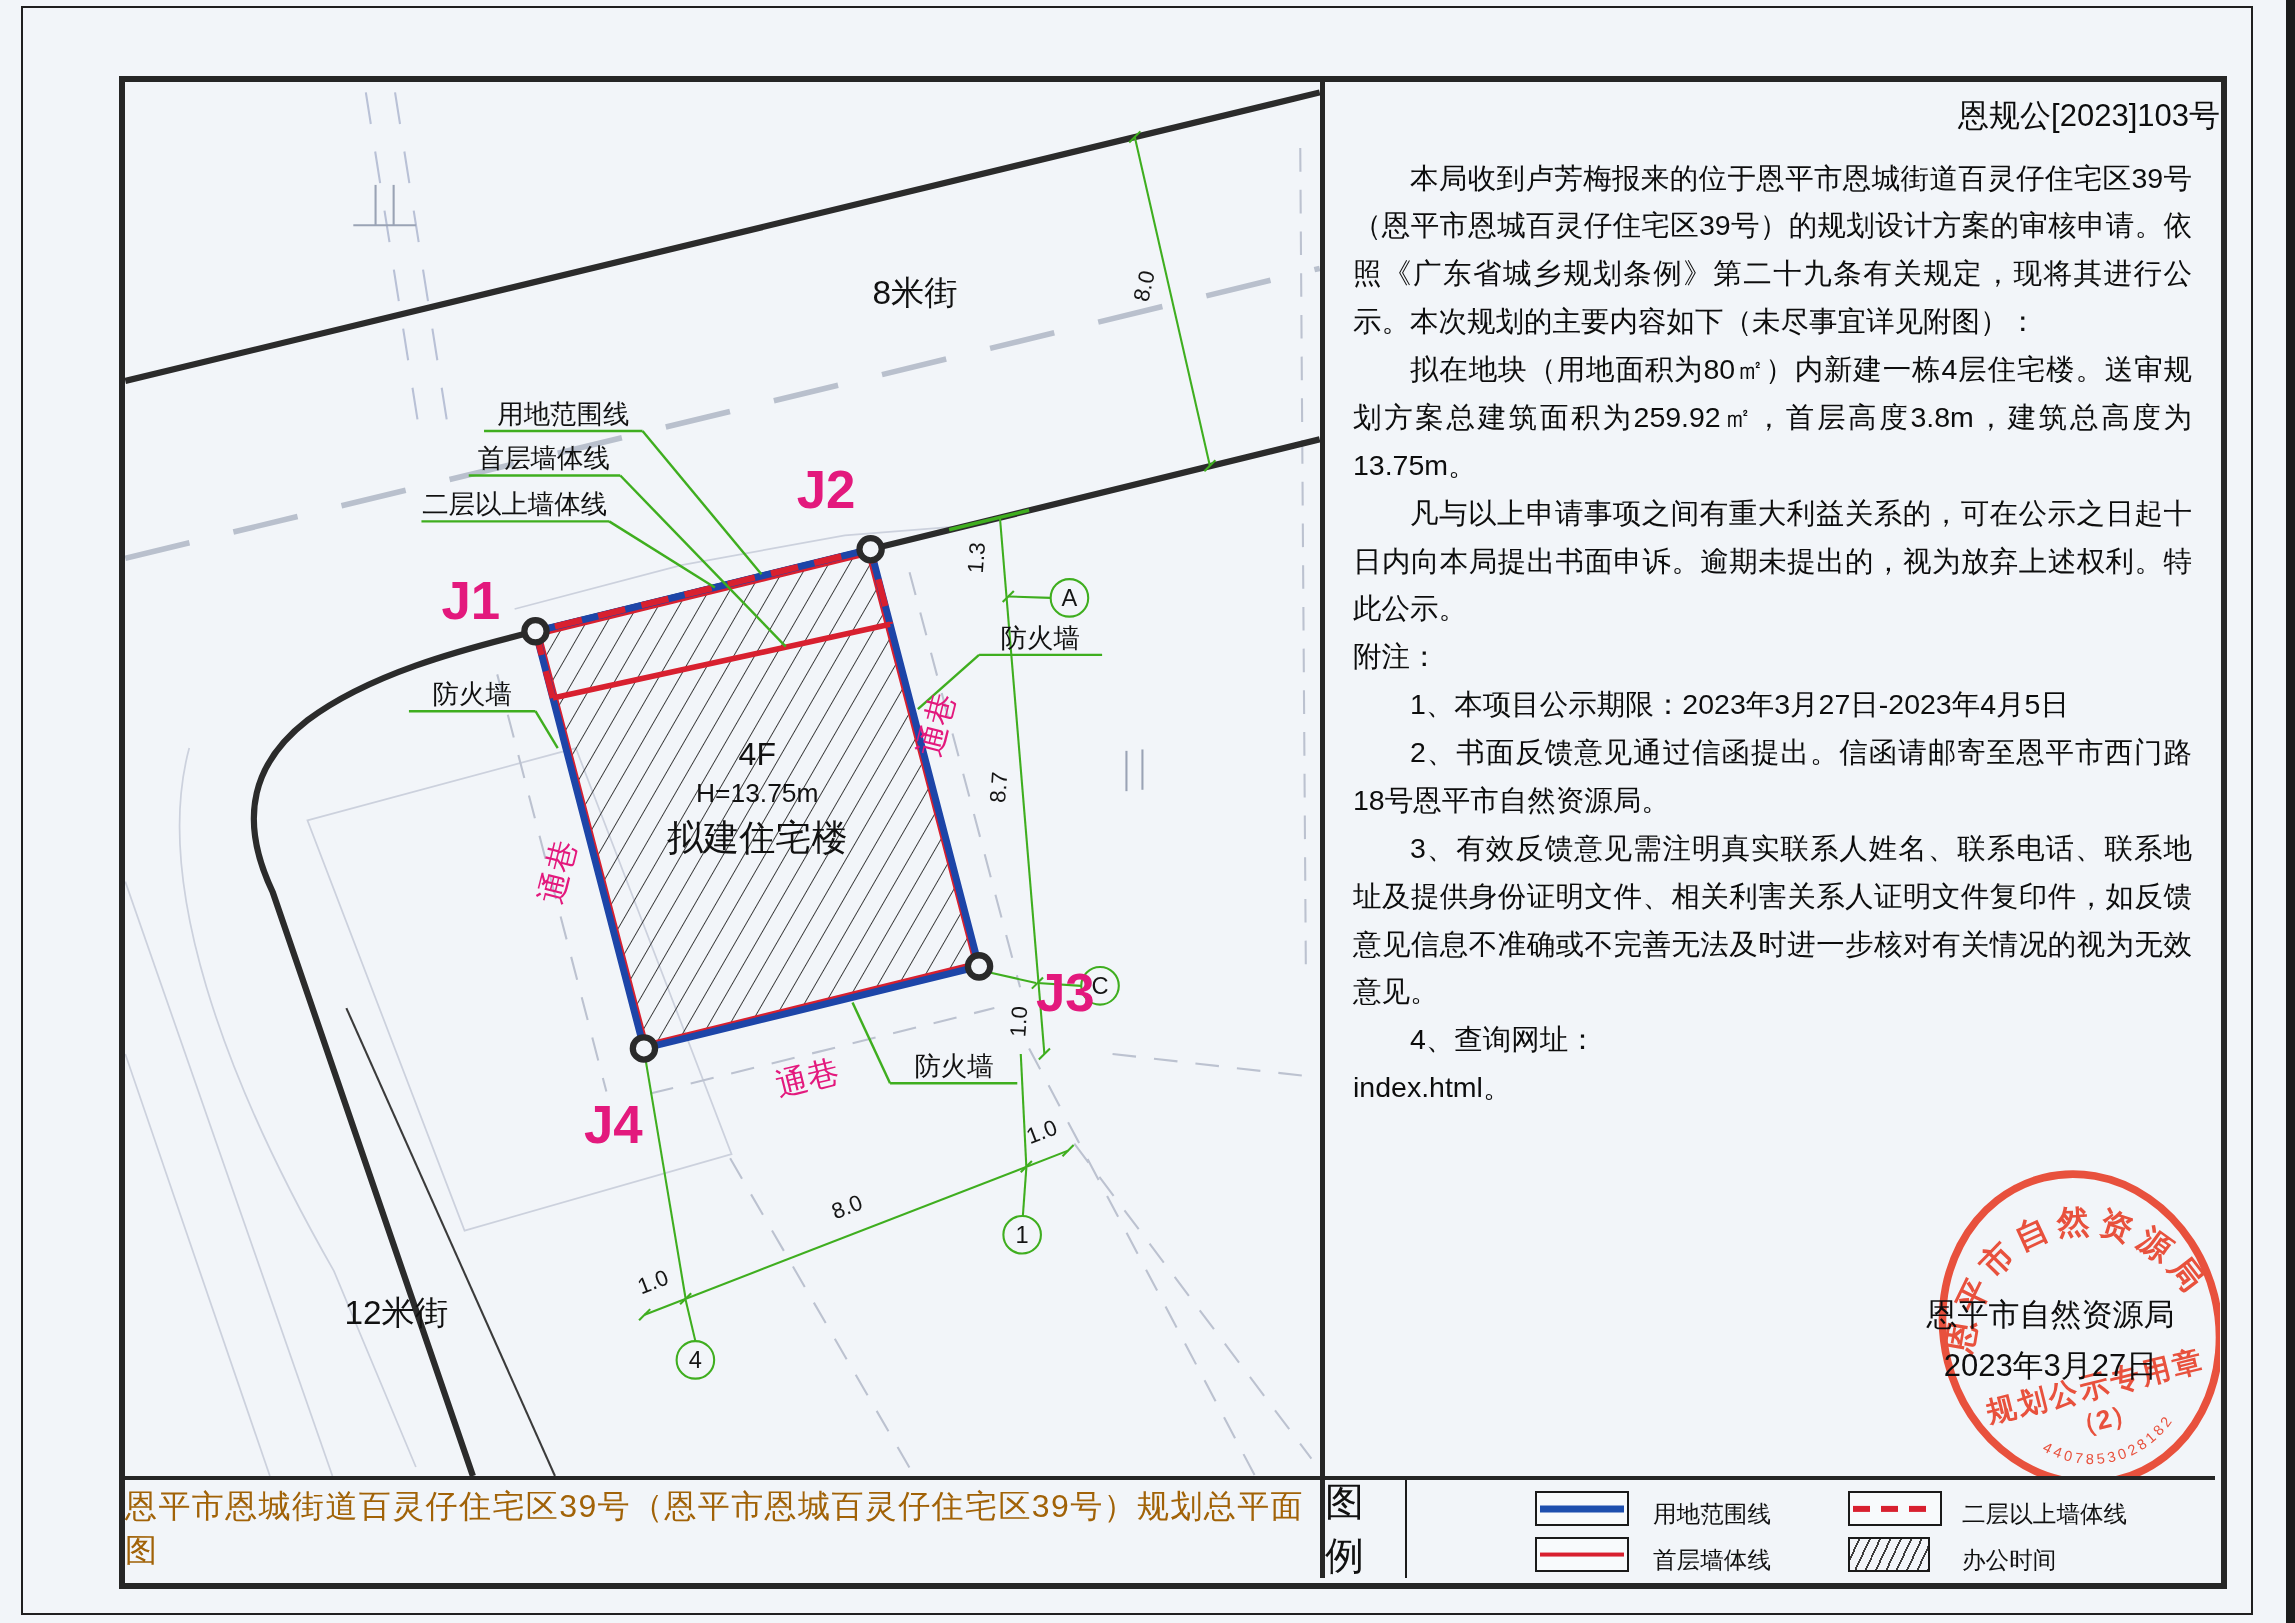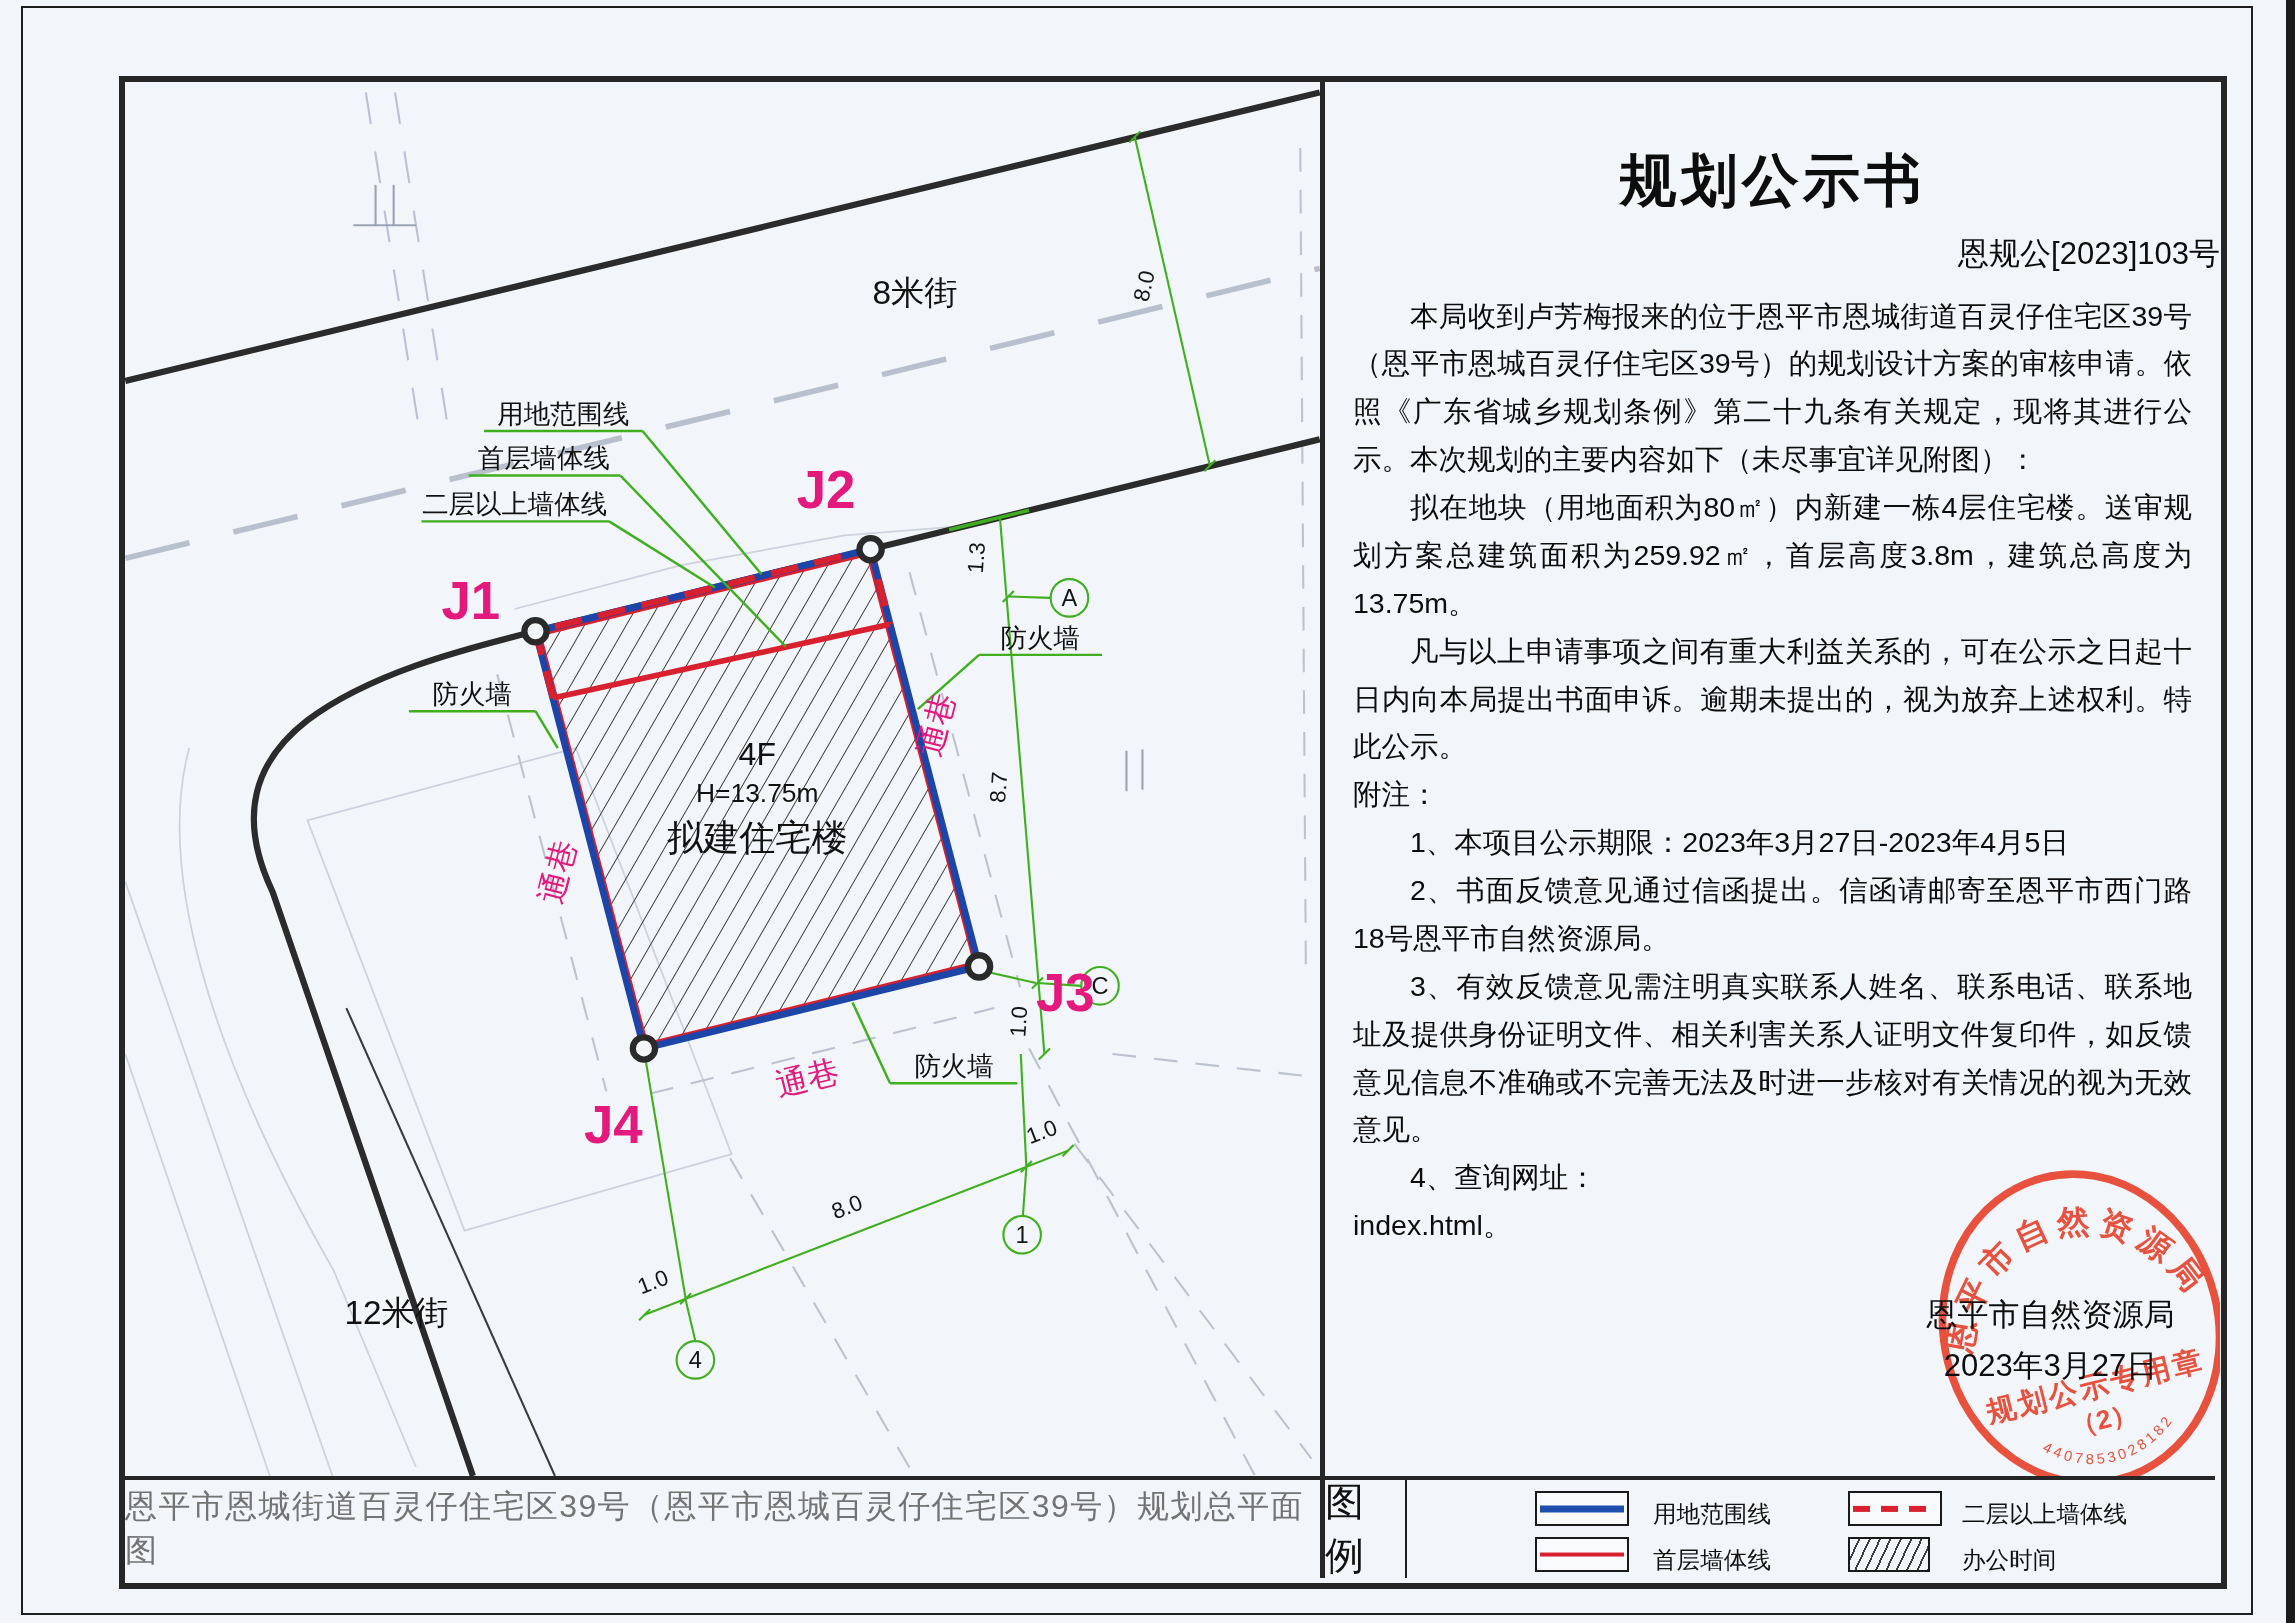--- a/index.html
+++ b/index.html
@@ -4,21 +4,21 @@
 <style>
   html,body{margin:0;padding:0;background:#dfe3e8;}
   body{width:2295px;height:1623px;position:relative;overflow:hidden;
        font-family:"Liberation Sans","DejaVu Sans",sans-serif;background:#f2f5f9;}
   .scan-band-right{position:absolute;right:0;top:0;width:9px;height:100%;background:#1b1b1b;}
   .outer-border{position:absolute;left:21px;top:5.6px;right:42px;bottom:8.3px;border:2.8px solid #1f1f1f;}
   .main-frame{position:absolute;left:119px;top:76px;width:2096px;height:1501px;border:6.2px solid #262626;box-sizing:content-box;}
   .map-area{position:absolute;left:0;top:0;width:1195px;height:1394px;}
   .right-panel{position:absolute;left:1195px;top:0;width:895px;height:1394px;border-left:5.6px solid #262626;box-sizing:content-box;overflow:hidden;}
   .caption-strip{position:absolute;left:0;top:1394px;width:1195px;height:102px;border-top:4.9px solid #262626;box-sizing:border-box;display:flex;align-items:center;justify-content:center;}
-  .caption-strip .caption{font-size:32px;color:#737373;letter-spacing:1.4px;}
+  .caption-strip .caption{font-size:32px;color:#a16207;letter-spacing:1.4px;}
   .legend-strip{position:absolute;left:1195px;top:1394px;width:895px;height:102px;border-top:4.9px solid #262626;border-left:5.6px solid #262626;box-sizing:border-box;}
   .legend-title{position:absolute;left:0;top:0;width:82px;height:100%;border-right:2.8px solid #1c1c1c;box-sizing:border-box;
        display:flex;align-items:center;justify-content:center;font-size:39px;color:#111;letter-spacing:2.8px;}
   .legend-items{position:absolute;left:99px;top:0;right:0;height:100%;}
   .swatch{position:absolute;width:94px;height:35px;border:2.1px solid #1a1a1a;background:#f8fafc;box-sizing:border-box;}
   .swatch .line{position:absolute;left:2.8px;right:2.8px;top:50%;transform:translateY(-50%);}
   .line-blue{height:7px;background:#1e4fae;}
   .line-red{height:4.9px;background:#d8202f;}
   .line-red-dash{height:6.2px;background:repeating-linear-gradient(90deg,#d8202f 0 16.7px,rgba(0,0,0,0) 16.7px 28px);}
   .swatch-hatch{background:repeating-linear-gradient(115deg,rgba(0,0,0,0) 0 7.6px,#3c3c3c 7.6px 9.4px);}
@@ -177,21 +177,20 @@
           <text x="1008" y="612">J2</text>
           <text x="1352" y="1336">J3</text>
           <text x="702" y="1526">J4</text>
         </g>
       </g>
     </svg>
   </div>
 
   <div class="right-panel">
     <div class="doc">
-      <div class="doc-title">规划公示书</div>
       <div class="doc-no">恩规公[2023]103号</div>
       <div class="doc-body">
         <p class="indent">本局收到卢芳梅报来的位于恩平市恩城街道百灵仔住宅区39号（恩平市恩城百灵仔住宅区39号）的规划设计方案的审核申请。依照《广东省城乡规划条例》第二十九条有关规定，现将其进行公示。本次规划的主要内容如下（未尽事宜详见附图）：</p>
         <p class="indent">拟在地块（用地面积为80㎡）内新建一栋4层住宅楼。送审规划方案总建筑面积为259.92㎡，首层高度3.8m，建筑总高度为13.75m。</p>
         <p class="indent">凡与以上申请事项之间有重大利益关系的，可在公示之日起十日内向本局提出书面申诉。逾期未提出的，视为放弃上述权利。特此公示。</p>
         <p>附注：</p>
         <p class="indent">1、本项目公示期限：2023年3月27日-2023年4月5日</p>
         <p class="indent">2、书面反馈意见通过信函提出。信函请邮寄至恩平市西门路18号恩平市自然资源局。</p>
         <p class="indent">3、有效反馈意见需注明真实联系人姓名、联系电话、联系地址及提供身份证明文件、相关利害关系人证明文件复印件，如反馈意见信息不准确或不完善无法及时进一步核对有关情况的视为无效意见。</p>
         <p class="indent">4、查询网址：</p>

